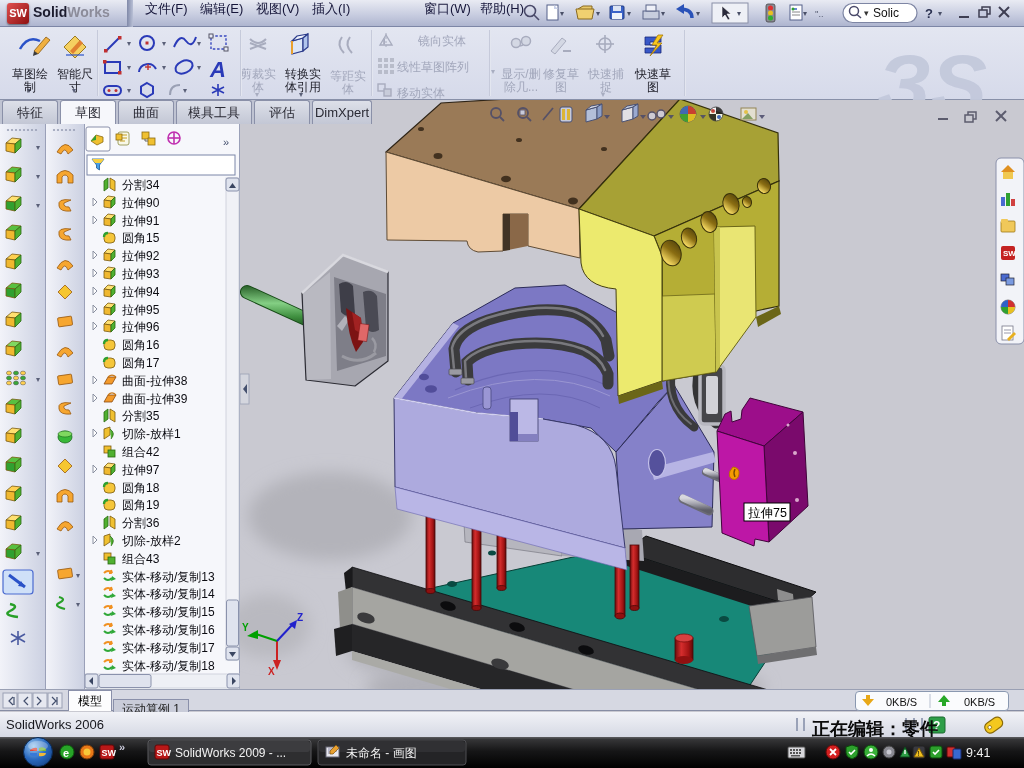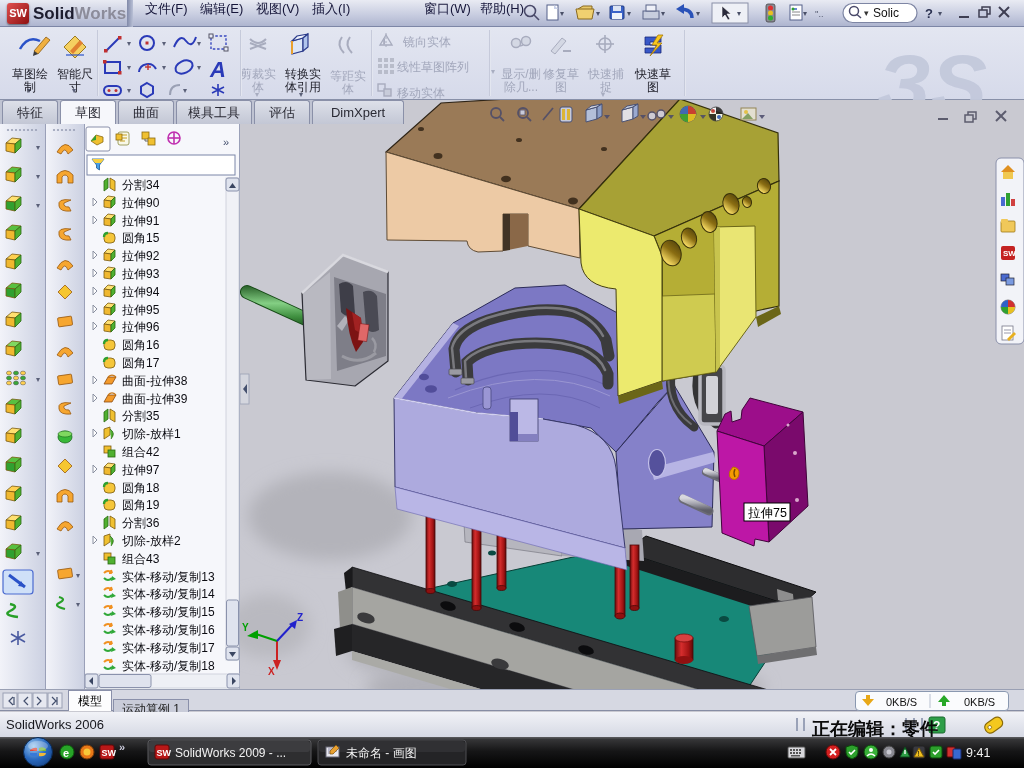--- a/index.html
+++ b/index.html
@@ -3,21 +3,21 @@
 <meta charset="utf-8">
 <style>
 * { margin:0; padding:0; box-sizing:border-box; }
 html,body { width:1024px; height:768px; overflow:hidden; font-family:"Liberation Sans",sans-serif; }
 #app { position:relative; width:1024px; height:768px; background:#c9c9d1; }
 .abs { position:absolute; }
 
 #titlebar { left:0; top:0; width:1024px; height:27px;
   background:linear-gradient(#e9ebf3,#c6cbdf 60%,#aeb5cf); border-bottom:1px solid #7d86a6; }
 #logo { left:7px; top:3px; width:22px; height:21px; background:linear-gradient(135deg,#e05050,#8d0f0f); border-radius:3px; color:#fff; font-weight:bold; font-size:11px; text-align:center; line-height:21px; box-shadow:0 1px 2px rgba(0,0,0,.5); }
-#brand { left:33px; top:4px; font-size:17px; letter-spacing:-0.3px; font-weight:bold; letter-spacing:0; color:#1c1c2e;text-align:center; }
+#brand { left:33px; top:4px; font-size:14px; letter-spacing:-0.3px; font-weight:bold; letter-spacing:0; color:#1c1c2e;text-align:center; }
 #brand span { color:#8c8c9a; }
 #tbsep { left:127px; top:0; width:6px; height:27px; background:linear-gradient(90deg,#8089a8,#b9c0d6); }
 .menu { top:0; font-size:13px; color:#16163a; }
 
 #cmdmgr { left:0; top:27px; width:1024px; height:73px; background:linear-gradient(#e3e6f1,#d6daea); border-bottom:1px solid #8890a8; }
 .cmtext { position:absolute; font-size:12px; color:#23232d; text-align:center; line-height:13px; }
 .gray { color:#a2a7bb; }
 .vsep { position:absolute; top:3px; height:66px; width:2px; background:linear-gradient(90deg,#b7bcd0,#f2f4fa); }
 .darr { position:absolute; font-size:8px; color:#5a6078; }
 .gdarr { position:absolute; font-size:8px; color:#a8adc0; }
@@ -221,21 +221,21 @@
     <g font-size="11" fill="#23232d">
       <text x="30" y="41" text-anchor="middle"></text>
       <text x="30" y="43" text-anchor="middle"></text>
     </g>
   </svg>
   <div class="cmtext" style="left:4px;top:41px;width:52px;">草图绘<br>制</div>
   <div class="cmtext" style="left:49px;top:41px;width:52px;">智能尺<br>寸</div>
   <div class="cmtext gray" style="left:236px;top:41px;width:44px;">剪裁实<br>体</div>
   <div class="cmtext" style="left:278px;top:41px;width:50px;">转换实<br>体引用</div>
   <div class="cmtext gray" style="left:326px;top:43px;width:44px;">等距实<br>体</div>
-  <div class="cmtext gray" style="left:397px;top:9px;width:60px;text-align:center;">镜向实体</div>
+  <div class="cmtext gray" style="left:418px;top:9px;width:60px;text-align:left;font-family:Liberation Mono, monospace;">镜向实体</div>
   <div class="cmtext gray" style="left:397px;top:34px;width:84px;text-align:left;">线性草图阵列</div>
   <div class="cmtext gray" style="left:397px;top:60px;width:60px;text-align:left;">移动实体</div>
   <div class="cmtext gray" style="left:498px;top:41px;width:46px;">显示/删<br>除几...</div>
   <div class="cmtext gray" style="left:538px;top:41px;width:46px;">修复草<br>图</div>
   <div class="cmtext gray" style="left:584px;top:41px;width:44px;">快速捕<br>捉</div>
   <div class="cmtext" style="left:630px;top:41px;width:46px;">快速草<br>图</div>
   <div class="gdarr" style="left:255px;top:63px;">▾</div>
   <div class="gdarr" style="left:601px;top:63px;">▾</div>
   <div class="gdarr" style="left:491px;top:40px;">▾</div>
   <div class="darr" style="left:299px;top:63px;">▾</div>
@@ -245,21 +245,21 @@
   <div class="vsep" style="left:489px;"></div>
   <div class="vsep" style="left:684px;"></div>
   </div>
 
   <div id="tabrow" class="abs"></div>
   <div class="tab" style="left:2px;width:56px;">特征</div>
   <div class="tab active" style="left:60px;width:56px;">草图</div>
   <div class="tab" style="left:118px;width:56px;">曲面</div>
   <div class="tab" style="left:176px;width:76px;">模具工具</div>
   <div class="tab" style="left:254px;width:56px;">评估</div>
-  <div class="tab" style="left:312px;width:92px;">DimXpert</div>
+  <div class="tab" style="left:312px;width:60px;">DimXpert</div>
 
   <div id="viewport" class="abs" style="left:240px;top:100px;width:784px;height:590px;background:#c9c9d1;overflow:hidden;">
   <svg width="784" height="590" viewBox="240 100 784 590">
   <defs>
     <filter id="b8" x="-40%" y="-40%" width="180%" height="180%">
             <feGaussianBlur stdDeviation="8"></feGaussianBlur>
           </filter>
     <filter id="b5" x="-40%" y="-40%" width="180%" height="180%">
             <feGaussianBlur stdDeviation="5"></feGaussianBlur>
           </filter>

